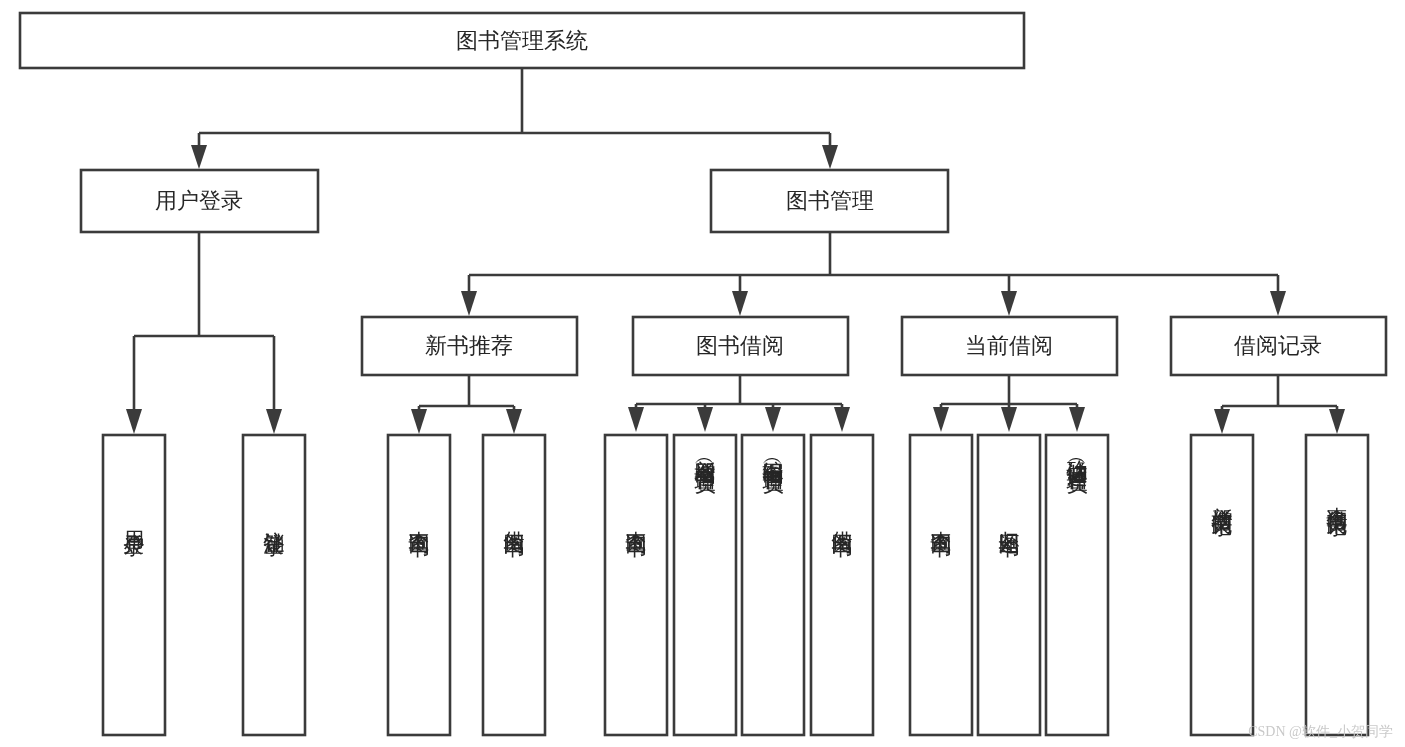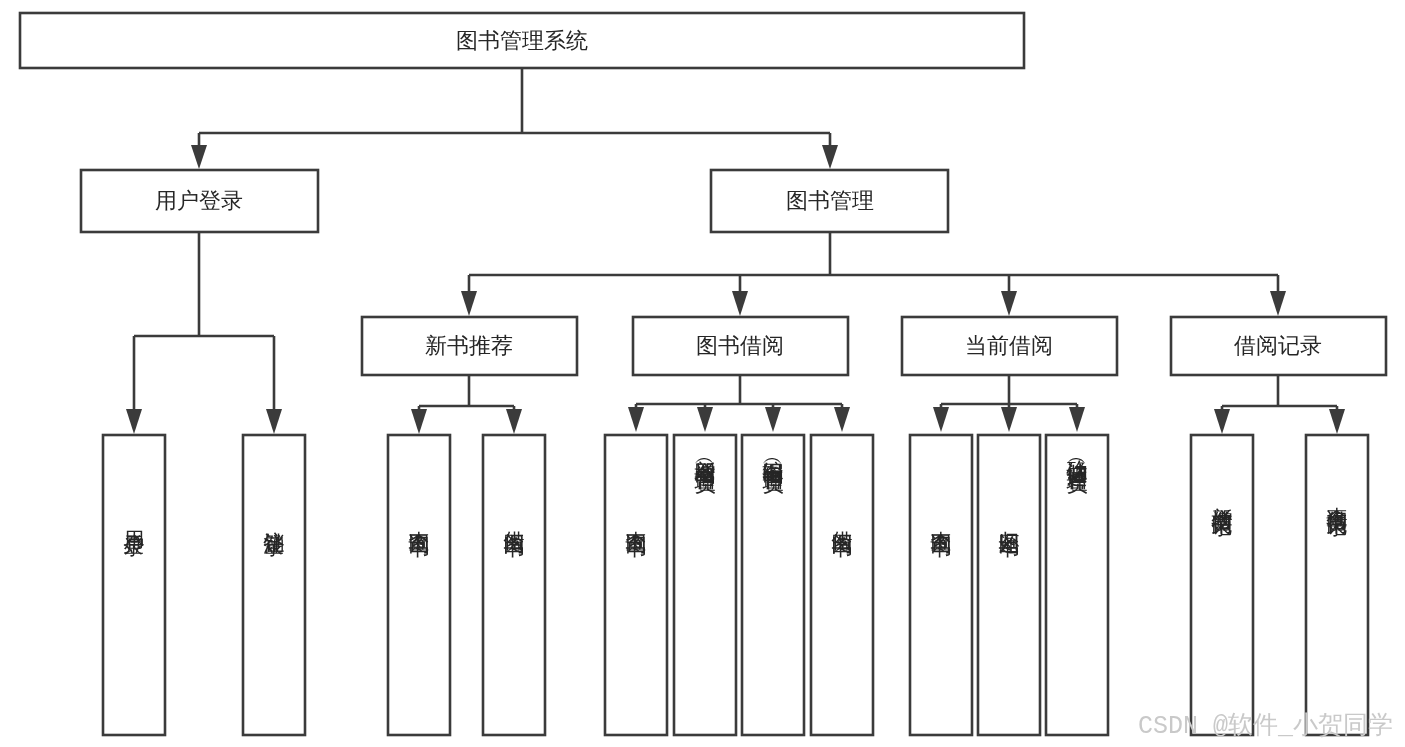--- a/index.html
+++ b/index.html
@@ -49,22 +49,22 @@
     font-family: "DejaVu Sans", "Liberation Sans", sans-serif;
     writing-mode: vertical-rl;
     text-orientation: upright;
     letter-spacing: 2px;
   }
   .watermark {
     position: absolute;
     right: 12px;
     bottom: 6px;
     color: #c9c9c9;
-    font-size: 25px;
-    font-family: Liberation Mono, monospace;
+    font-size: 14px;
+    font-family: Liberation Serif, serif;
     white-space: nowrap;
     user-select: none;
   }
 </style>
 </head>
 <body>
 
 <div id="diagram-root">
   <svg width="1405" height="747" viewBox="0 0 1405 747" xmlns="http://www.w3.org/2000/svg">
 

